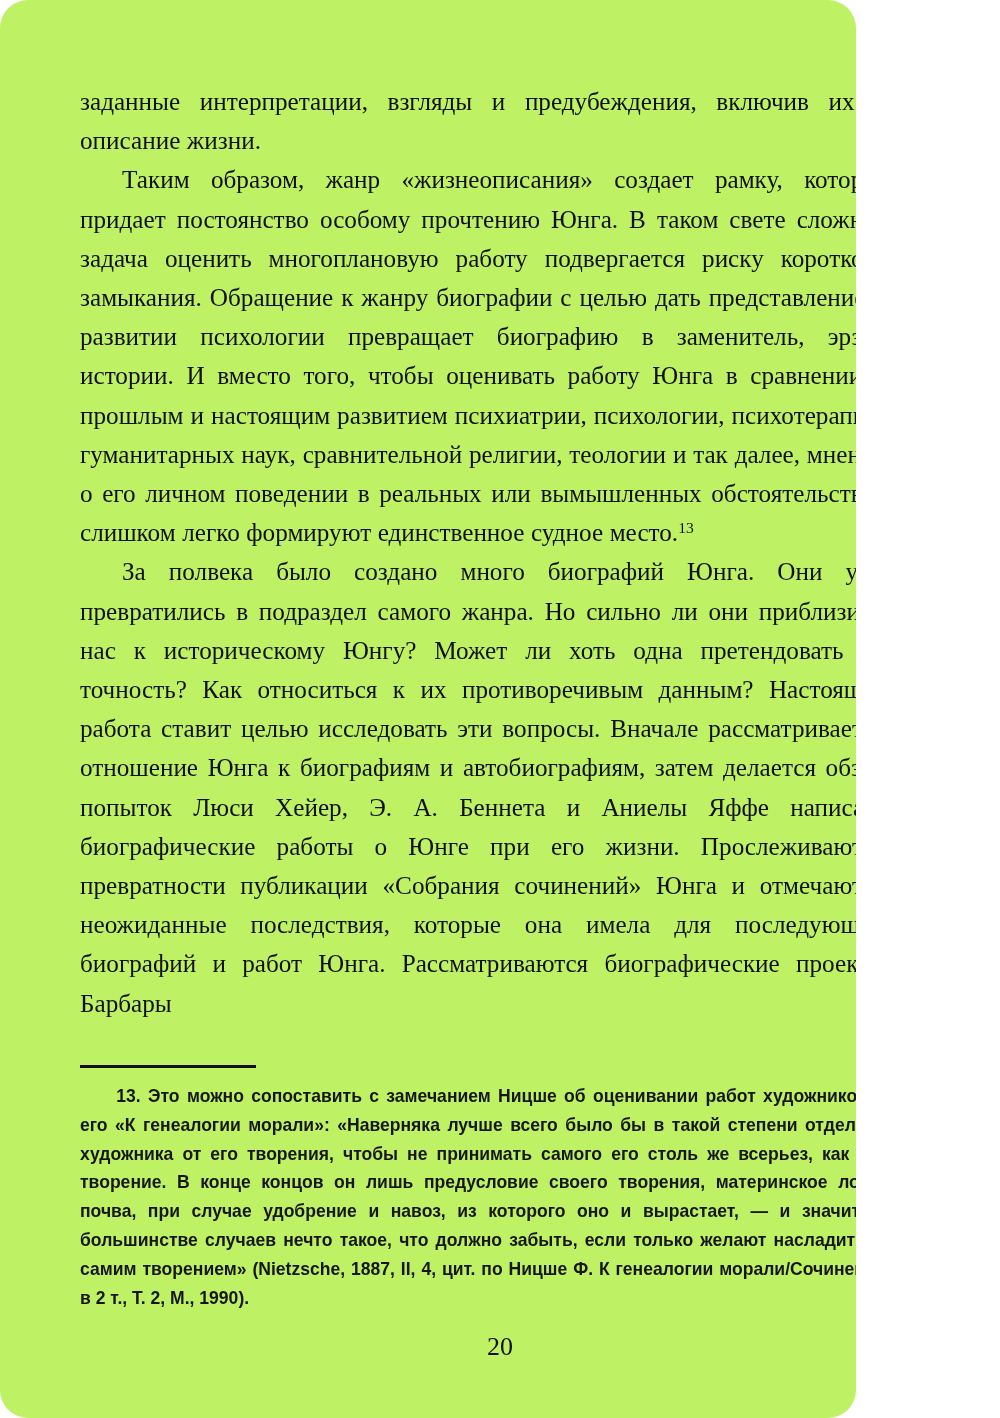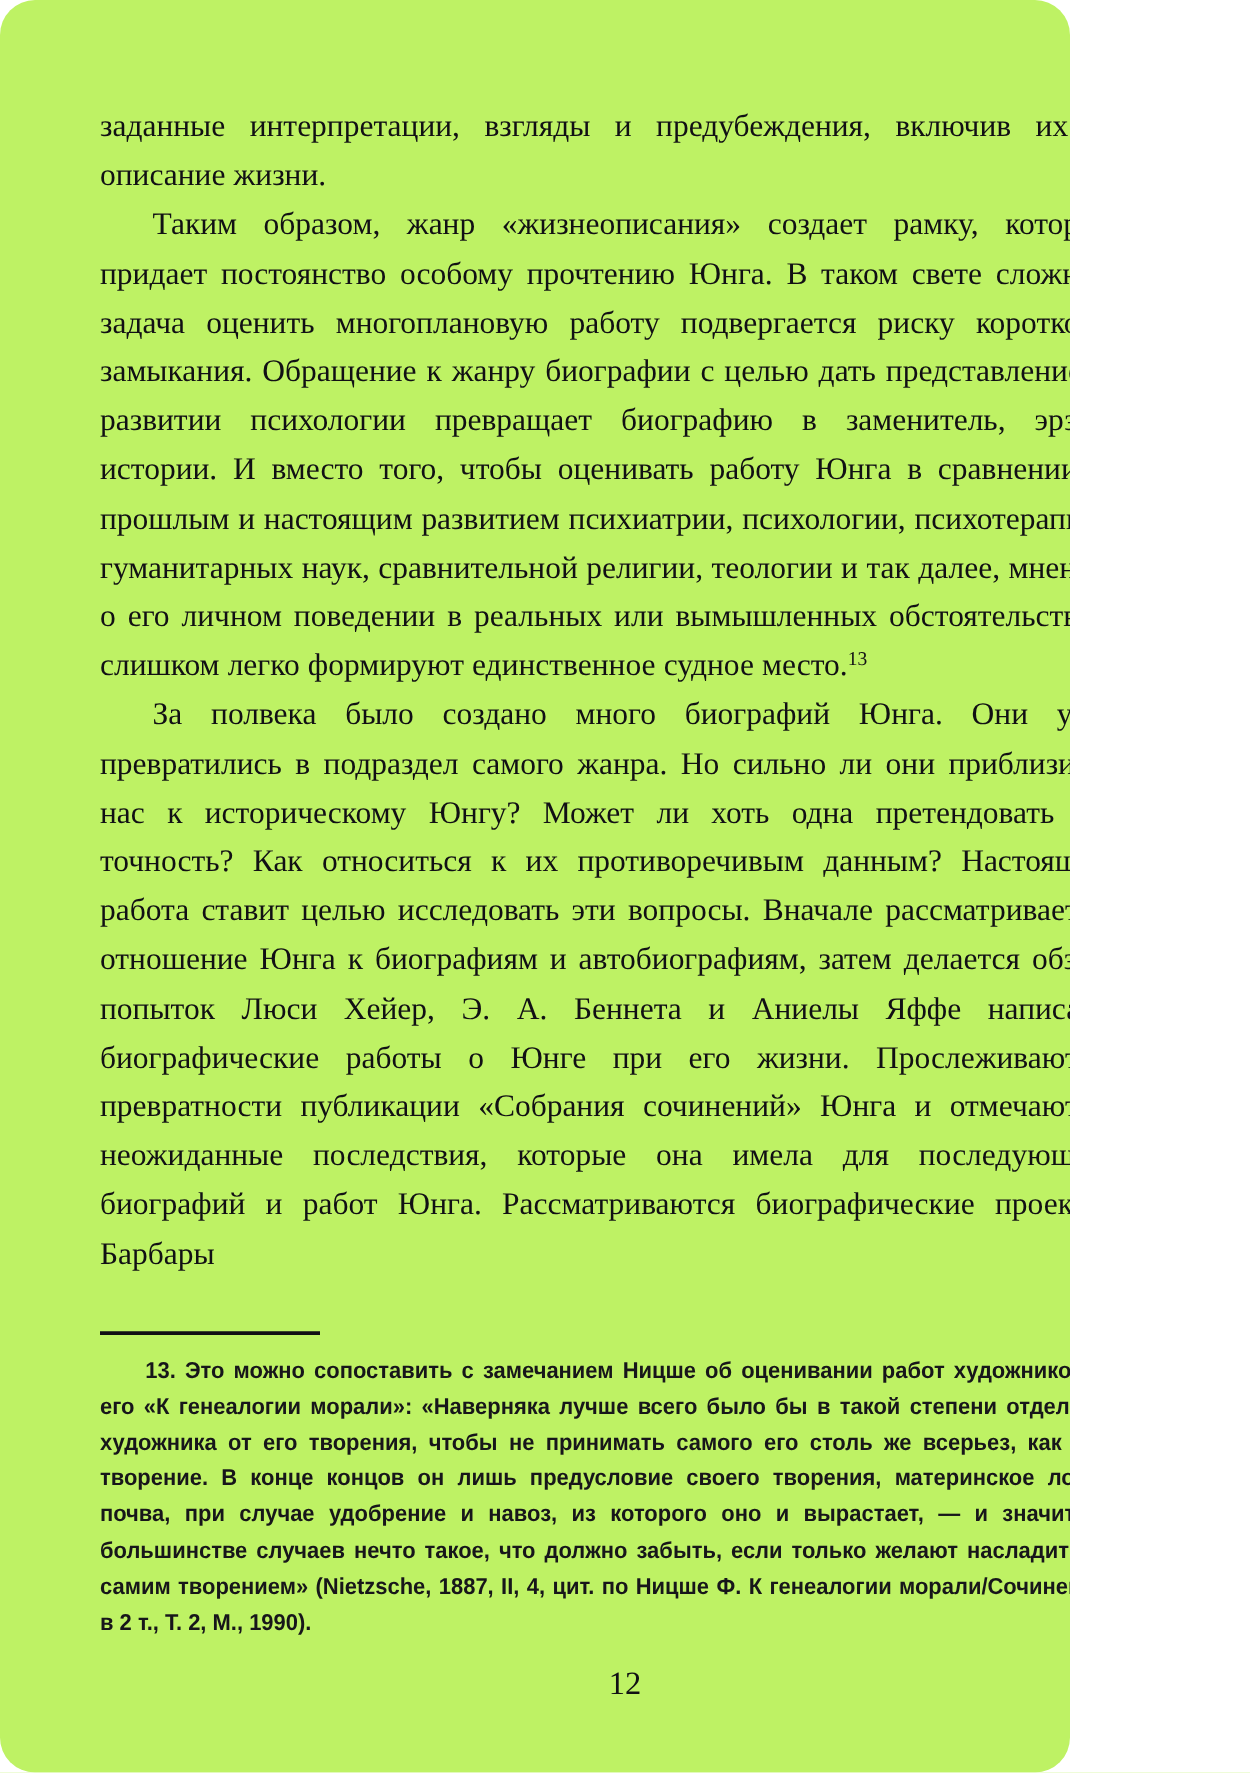--- a/index.html
+++ b/index.html
@@ -116,15 +116,15 @@
     <p class="body-par indent">За полвека было создано много биографий Юнга. Они уже превратились в подраздел самого жанра. Но сильно ли они приблизили нас к историческому Юнгу? Может ли хоть одна претендовать на точность? Как относиться к их противоречивым данным? Настоящая работа ставит целью исследовать эти вопросы. Вначале рассматривается отношение Юнга к биографиям и автобиографиям, затем делается обзор попыток Люси Хейер, Э. А. Беннета и Аниелы Яффе написать биографические работы о Юнге при его жизни. Прослеживаются превратности публикации «Собрания сочинений» Юнга и отмечаются неожиданные последствия, которые она имела для последующих биографий и работ Юнга. Рассматриваются биографические проекты Барбары</p>
 
   </div>
 
   <div class="fn-rule"></div>
 
   <div class="footnote-block">
     <p class="footnote-par">13. Это можно сопоставить с замечанием Ницше об оценивании работ художников в его «К генеалогии морали»: «Наверняка лучше всего было бы в такой степени отделить художника от его творения, чтобы не принимать самого его столь же всерьез, как его творение. В конце концов он лишь предусловие своего творения, материнское лоно, почва, при случае удобрение и навоз, из которого оно и вырастает, — и значит, в большинстве случаев нечто такое, что должно забыть, если только желают насладиться самим творением» (Nietzsche, 1887, II, 4, цит. по Ницше Ф. К генеалогии морали/Сочинения в 2 т., Т. 2, М., 1990).</p>
   </div>
 
-  <div class="page-number">12</div>
+  <div class="page-number">20</div>
 
 </div>
 
 </body></html>

